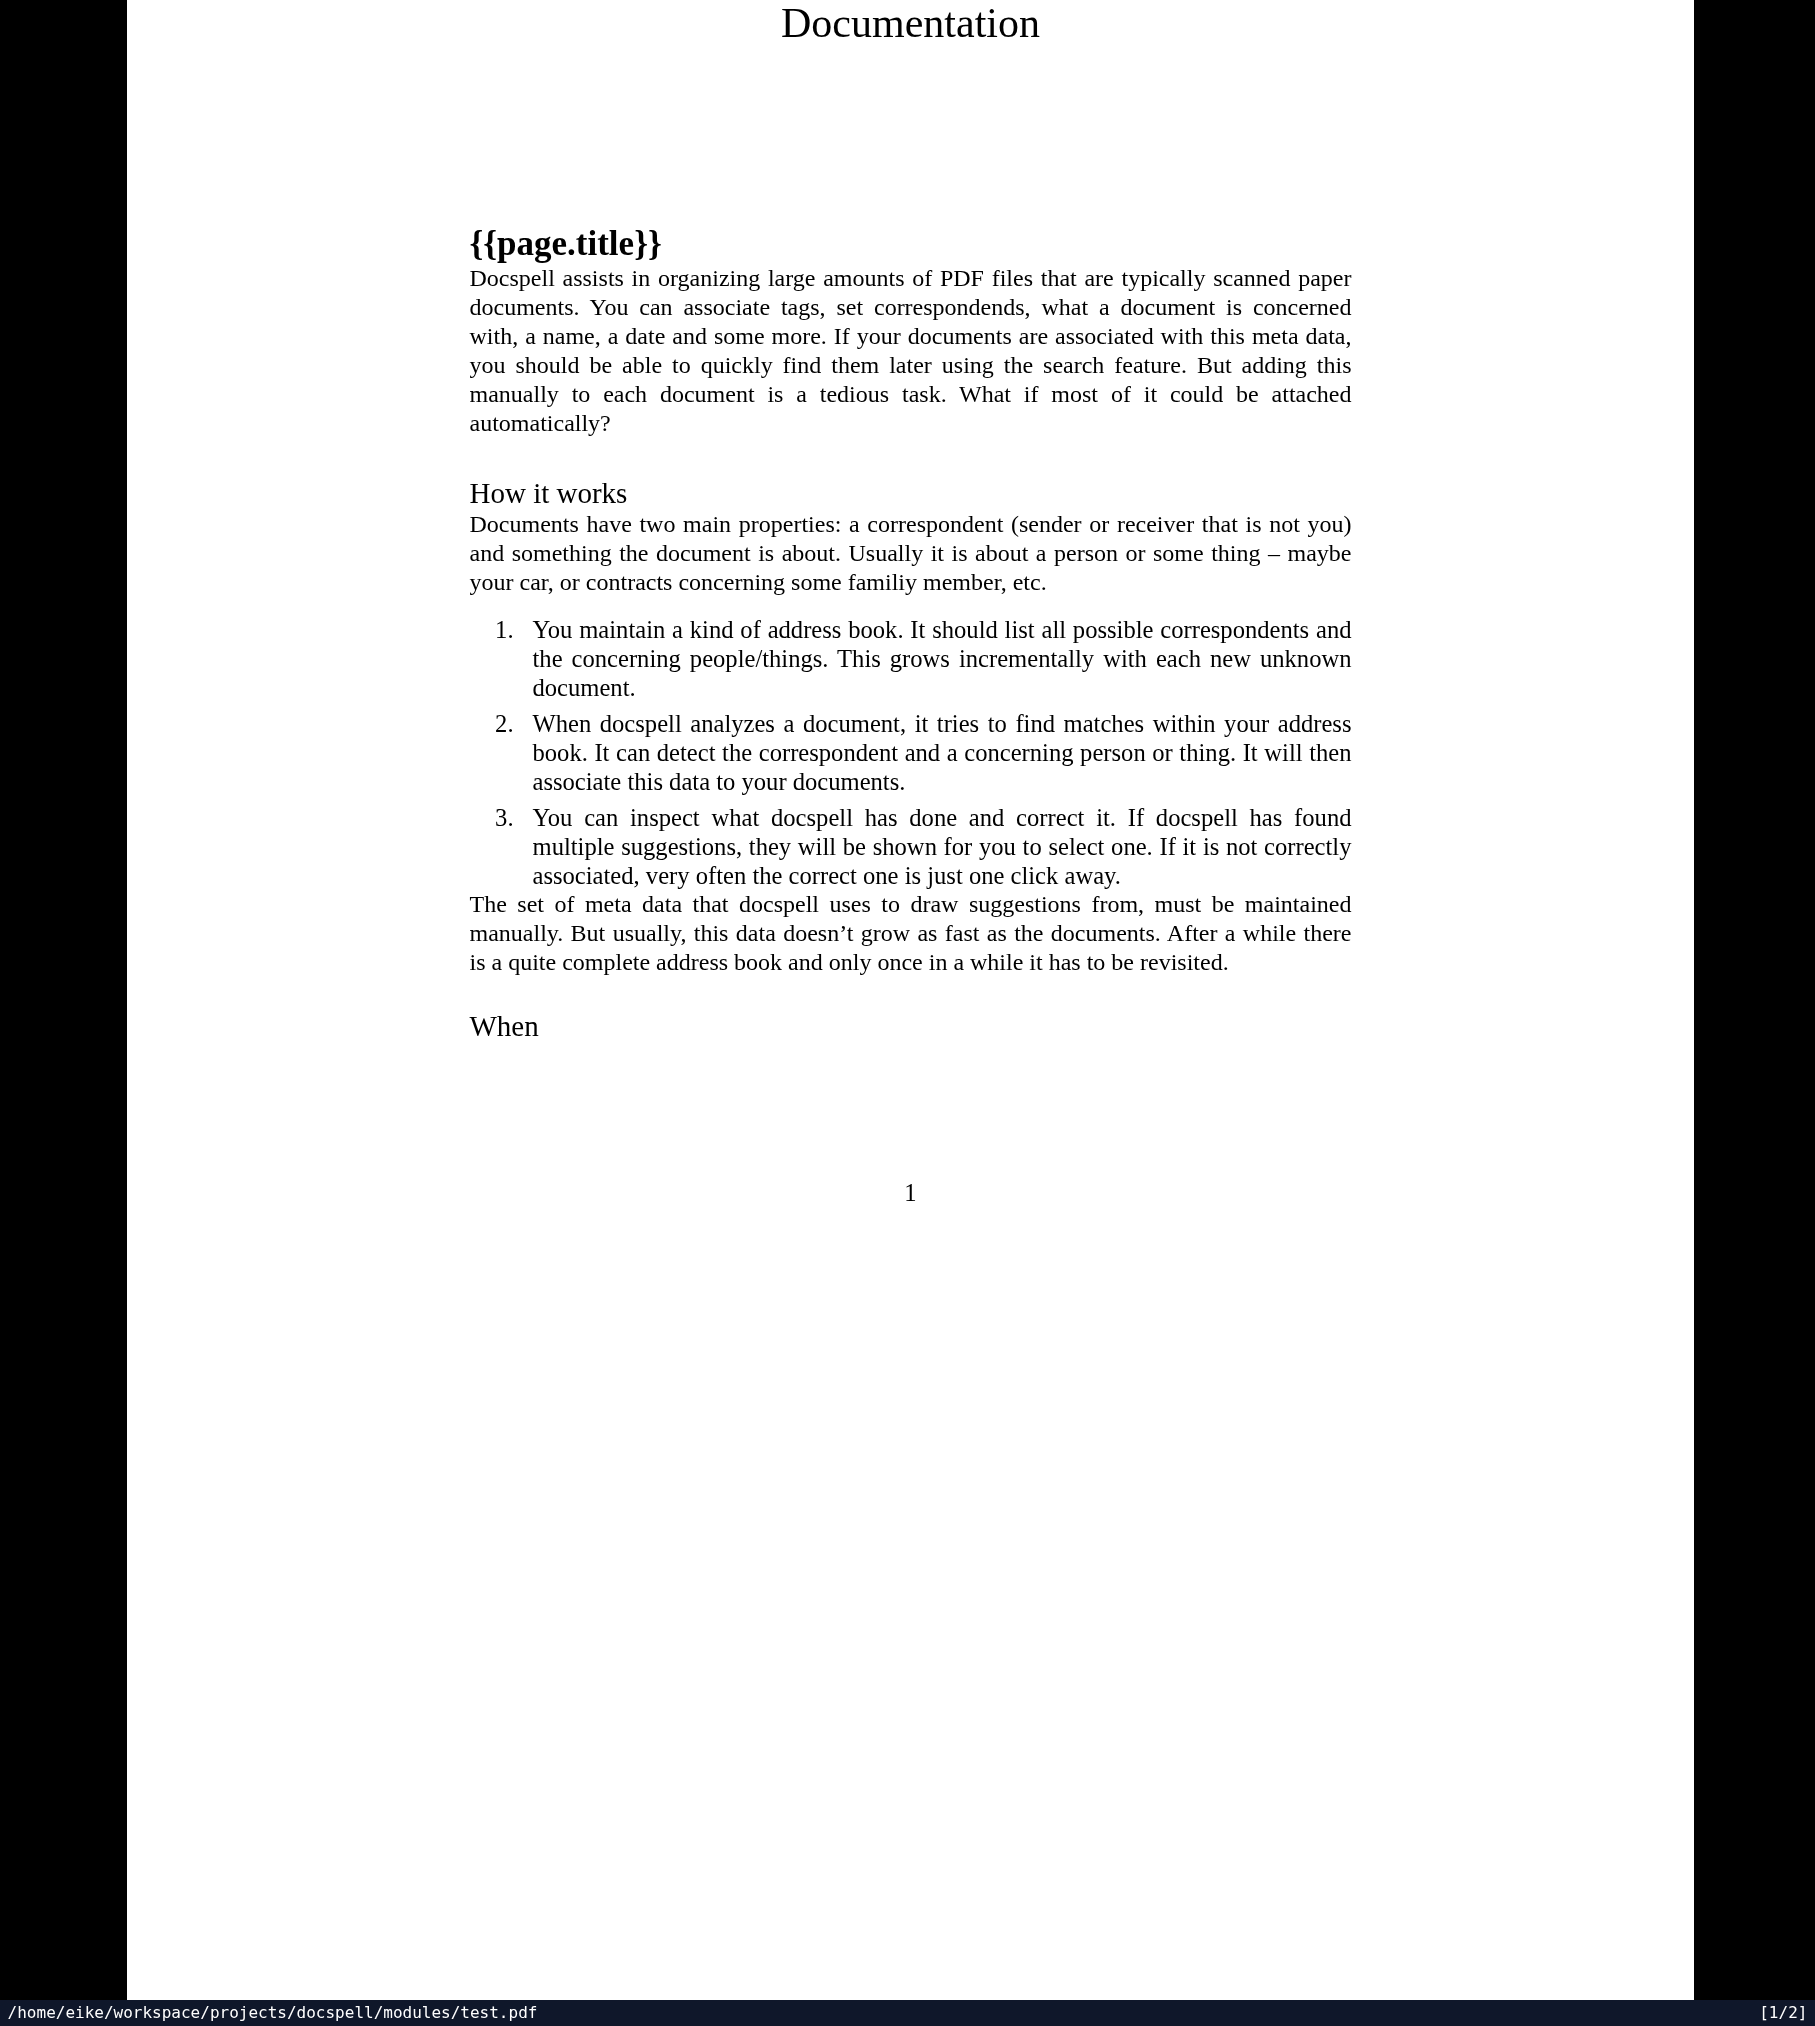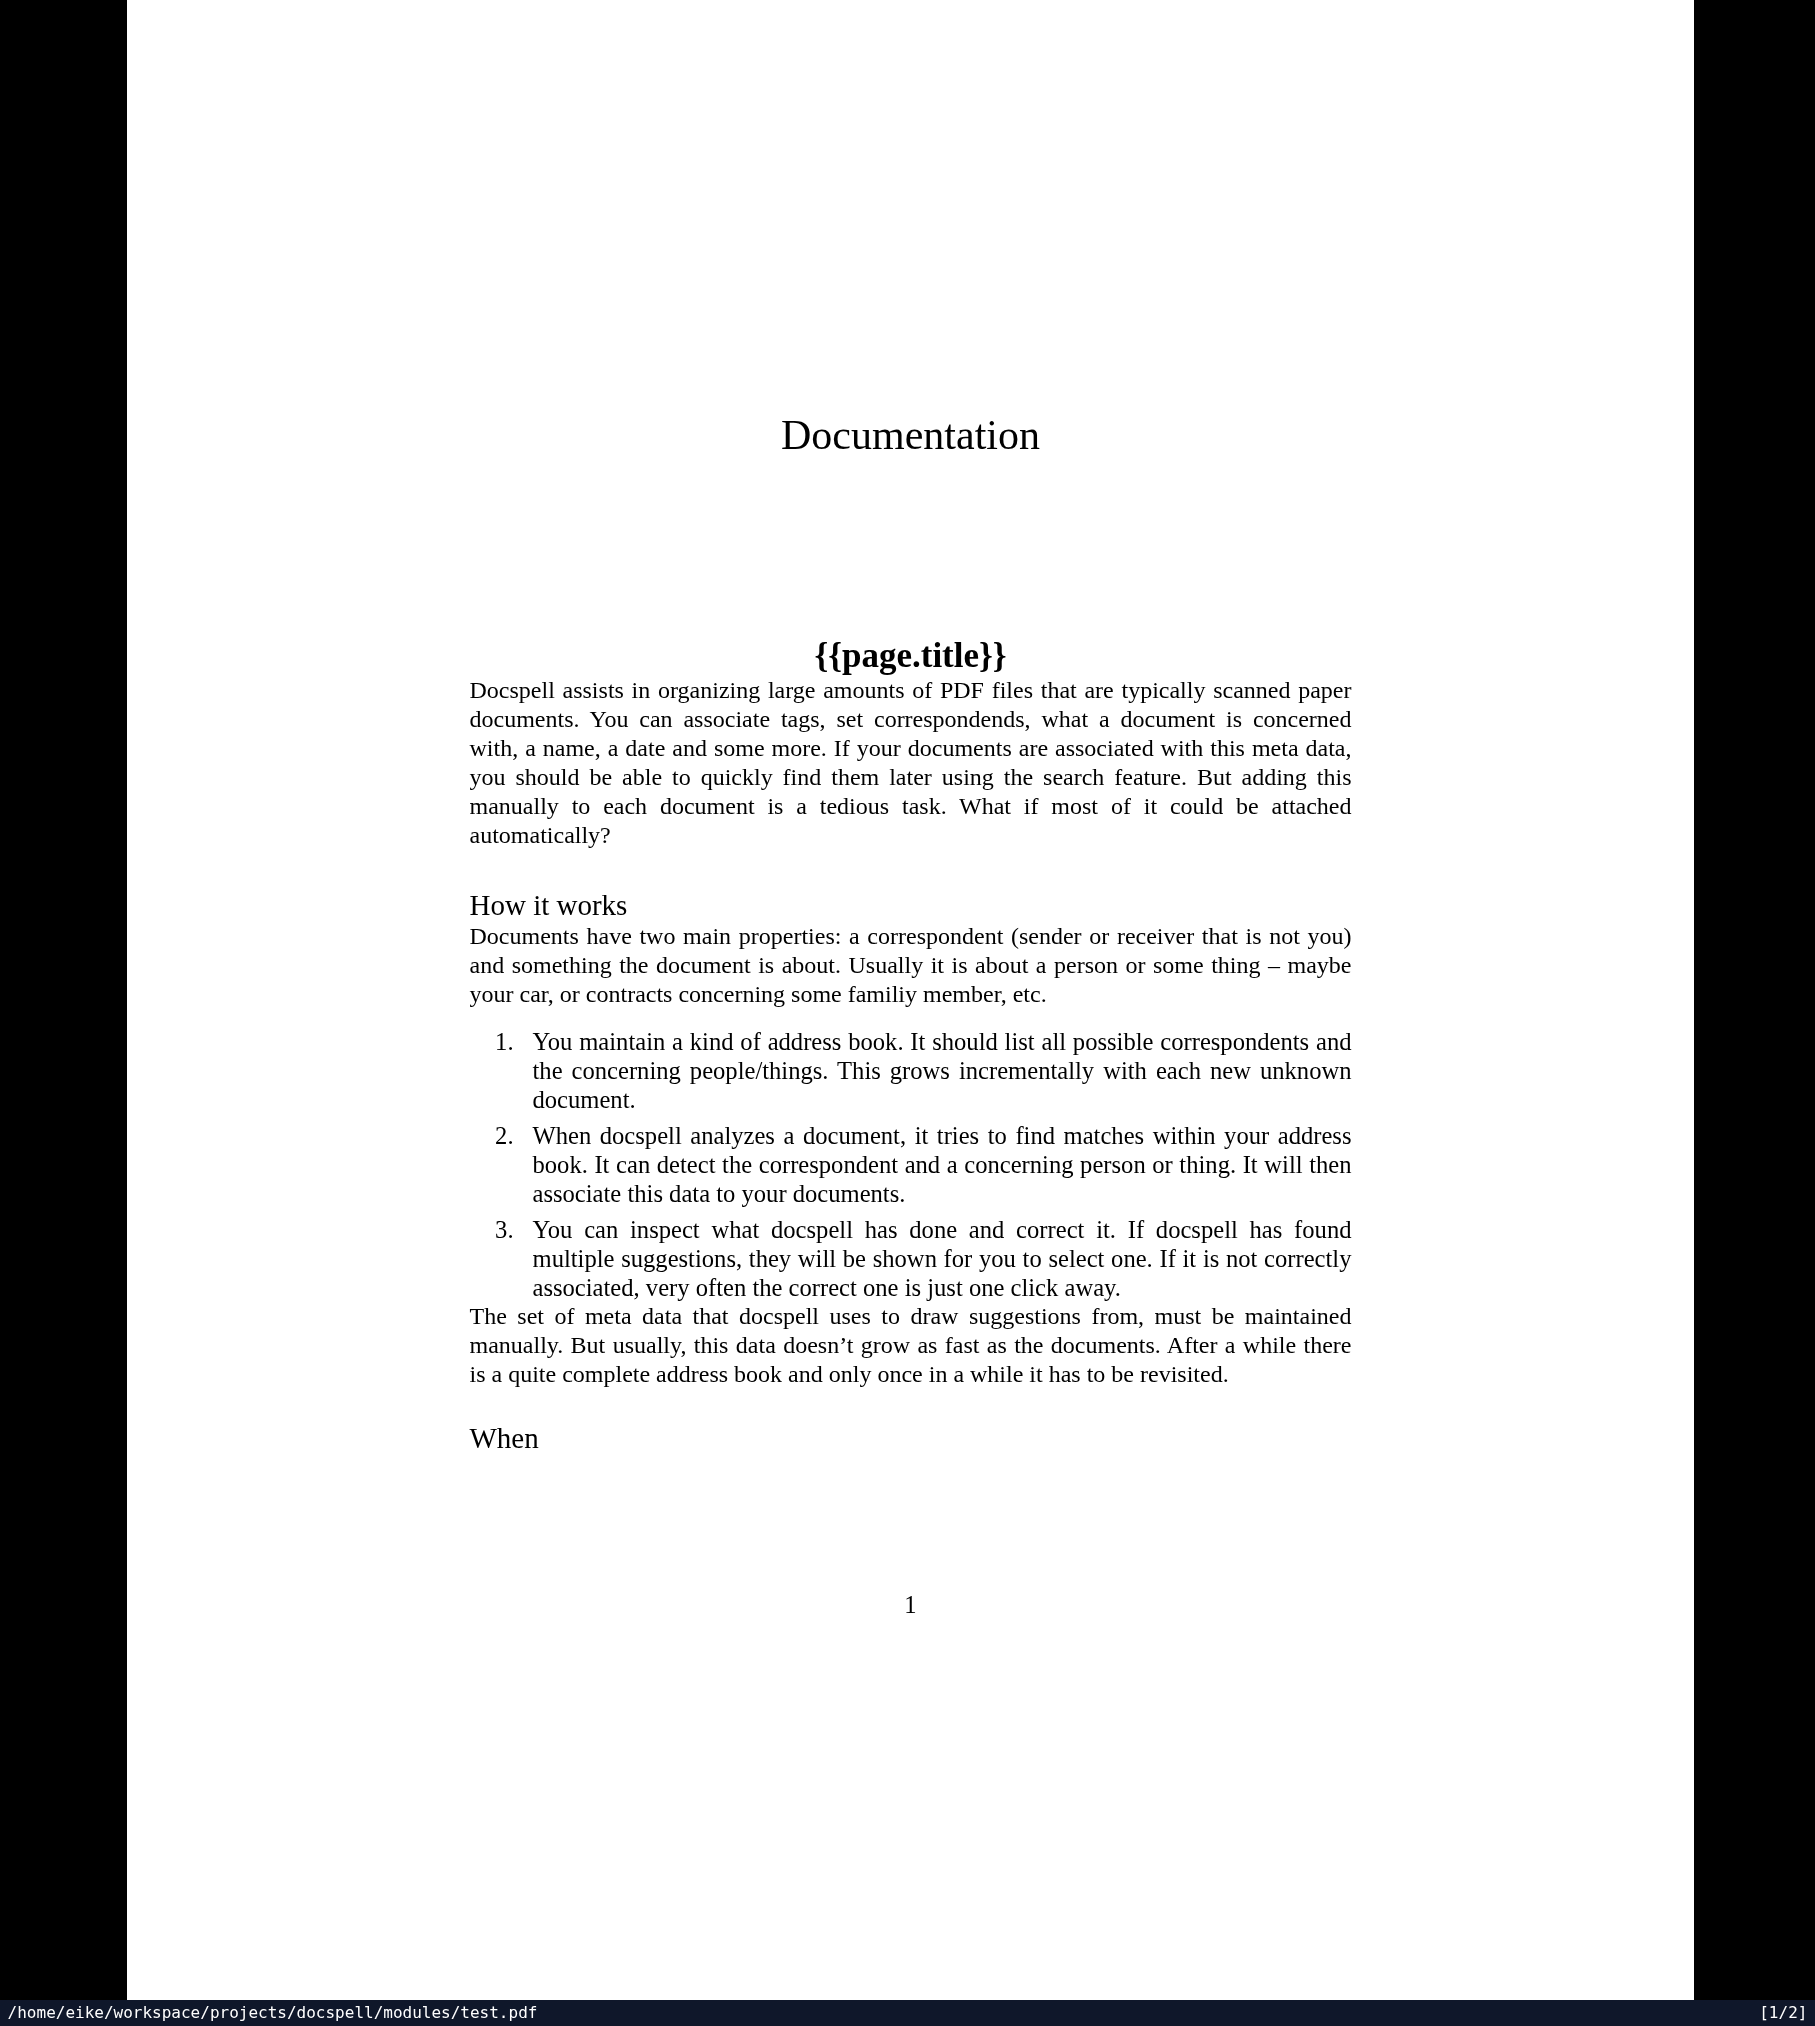--- a/index.html
+++ b/index.html
@@ -26,32 +26,30 @@
     background: #ffffff;
     color: #000000;
     font-family: "Liberation Serif", serif;
   }
   .content {
     width: 882px;
     margin: 0 auto;
   }
   .doc-title {
     margin: 0;
-    padding-top: 412px;
     font-size: 42px;
     font-weight: 400;
     line-height: 1.1;
     text-align: center;
   }
   .chapter {
     margin: 178px 0 0 0;
     font-size: 35px;
     font-weight: 700;
     line-height: 1.15;
-    text-align: center;
   }
   p.body {
     margin: 0;
     font-size: 24px;
     line-height: 29px;
     text-align: justify;
     font-family: Liberation Serif, serif;
   }
   .mt-intro   { margin-top: 30px; }
   .section {

